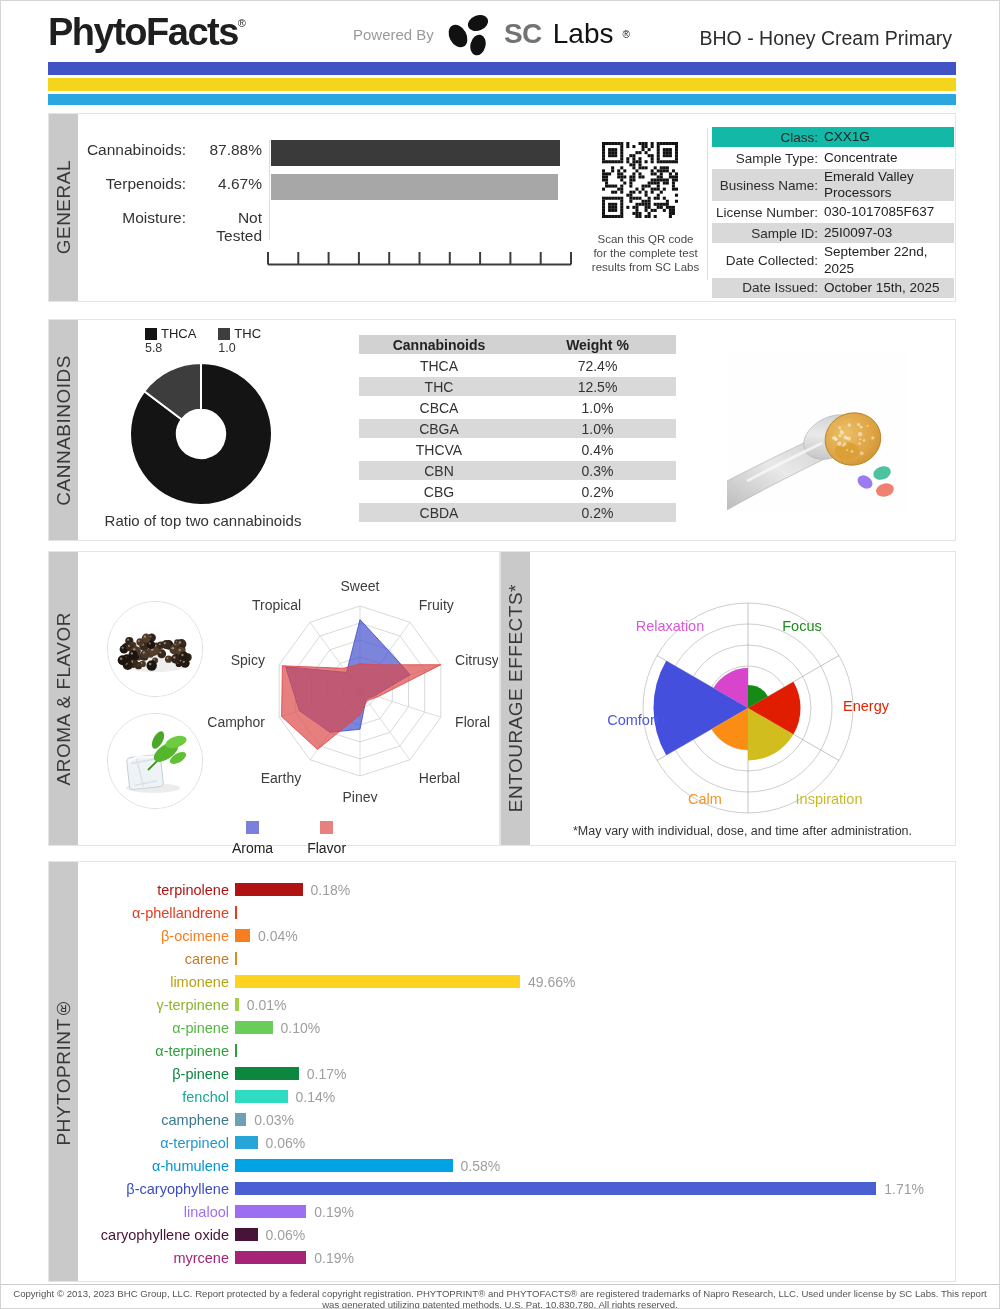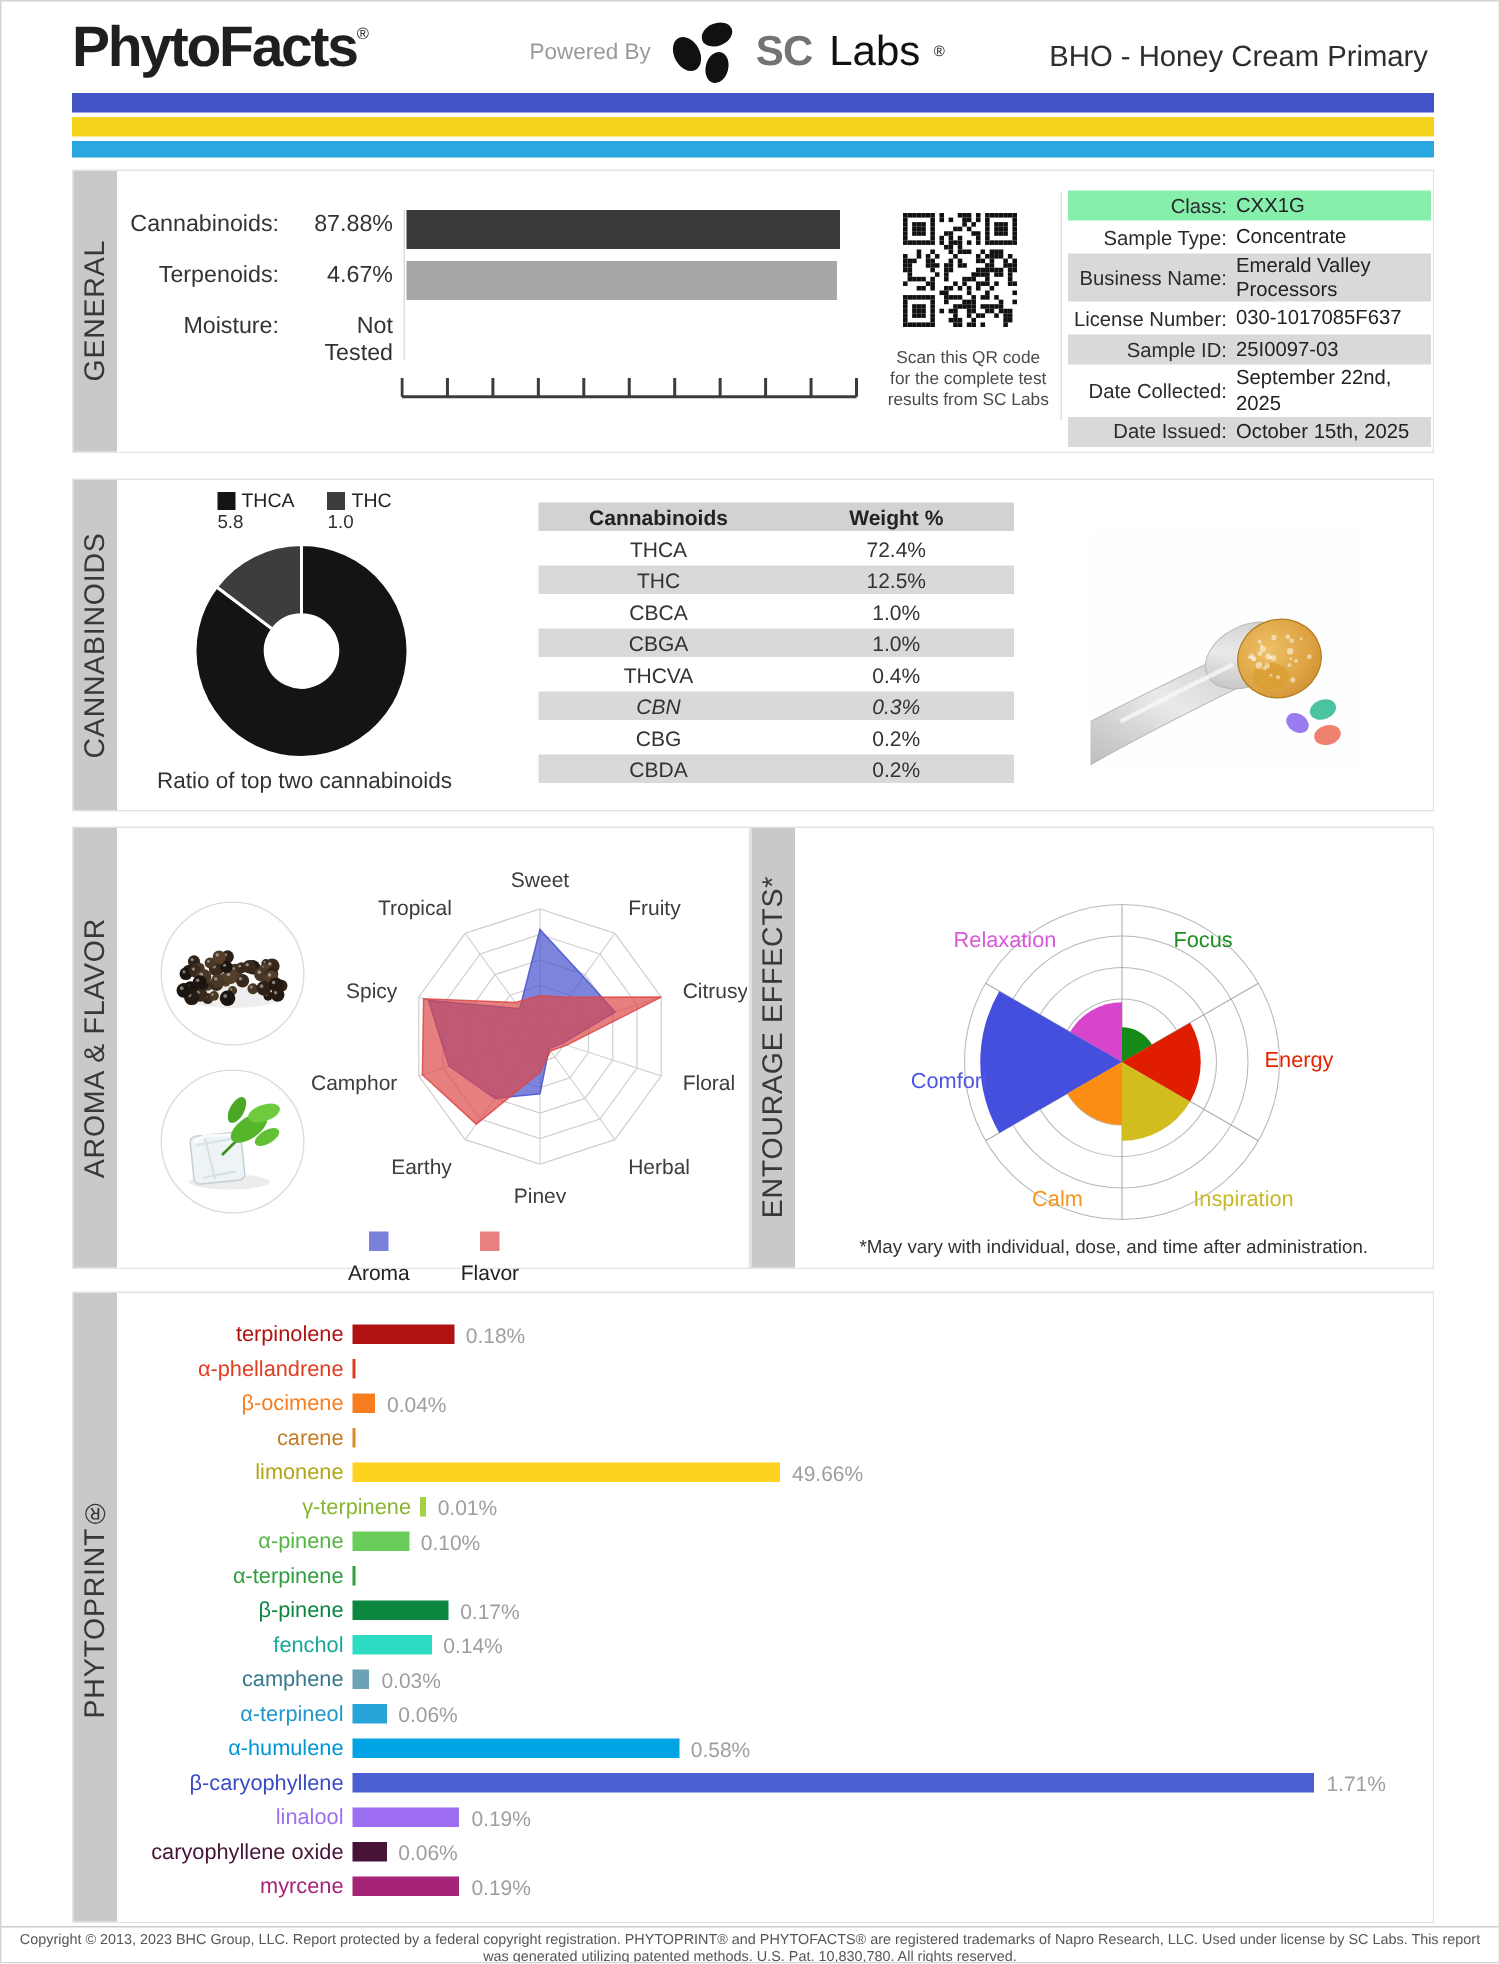--- a/index.html
+++ b/index.html
@@ -407,21 +407,21 @@
             <rect x="15.2" y="72.96000000000001" width="3.04" height="3.04" fill="#111"></rect>
             <rect x="18.240000000000002" y="72.96000000000001" width="3.04" height="3.04" fill="#111"></rect>
           </svg></div>
       <div class="qr-caption" id="qr-caption">
           <div>Scan this QR code</div>
           <div>for the complete test</div>
           <div>results from SC Labs</div>
         </div>
       <div class="g-divider"></div>
       <div class="info-table" id="info-table">
-          <div class="info-row" style="background: #86efac;">
+          <div class="info-row" style="background: #14b8a6;">
             <div class="lab">Class:</div>
             <div class="val">CXX1G</div>
           </div>
           <div class="info-row">
             <div class="lab">Sample Type:</div>
             <div class="val">Concentrate</div>
           </div>
           <div class="info-row" style="background: rgb(217, 217, 217);">
             <div class="lab">Business Name:</div>
             <div class="val" style="max-width: 128px;">Emerald Valley Processors</div>
@@ -490,21 +490,21 @@
             <div class="c2">1.0%</div>
           </div>
           <div class="ct-row" style="background: rgb(217, 217, 217);">
             <div class="c1">CBGA</div>
             <div class="c2">1.0%</div>
           </div>
           <div class="ct-row">
             <div class="c1">THCVA</div>
             <div class="c2">0.4%</div>
           </div>
-          <div class="ct-row" style="background: rgb(217, 217, 217); font-style: italic;">
+          <div class="ct-row" style="background: rgb(217, 217, 217);">
             <div class="c1">CBN</div>
             <div class="c2">0.3%</div>
           </div>
           <div class="ct-row">
             <div class="c1">CBG</div>
             <div class="c2">0.2%</div>
           </div>
           <div class="ct-row" style="background: rgb(217, 217, 217);">
             <div class="c1">CBDA</div>
             <div class="c2">0.2%</div>
@@ -772,21 +772,21 @@
         <div class="pp-row" style="top: 85px;">
           <div class="pp-label" style="color: rgb(194, 124, 37);">carene</div>
           <div class="pp-bar" style="background: rgb(217, 139, 42); width: 2px;"></div>
         </div>
         <div class="pp-row" style="top: 108px; align-items: center;">
           <div class="pp-label" style="color: rgb(179, 165, 19);">limonene</div>
           <div class="pp-bar" style="background: rgb(253, 211, 32); width: 285px;"></div>
           <div class="pp-val">49.66%</div>
         </div>
         <div class="pp-row" style="top: 131px;">
-          <div class="pp-label" style="color: rgb(138, 181, 46); padding-left: 45px;">γ-terpinene</div>
+          <div class="pp-label" style="color: rgb(138, 181, 46);">γ-terpinene</div>
           <div class="pp-bar" style="background: rgb(162, 207, 67); width: 3.75px;"></div>
           <div class="pp-val">0.01%</div>
         </div>
         <div class="pp-row" style="top: 154px;">
           <div class="pp-label" style="color: rgb(84, 181, 67);">α-pinene</div>
           <div class="pp-bar" style="background: rgb(107, 205, 89); width: 37.5px;"></div>
           <div class="pp-val">0.10%</div>
         </div>
         <div class="pp-row" style="top: 177px;">
           <div class="pp-label" style="color: rgb(47, 158, 60);">α-terpinene</div>

